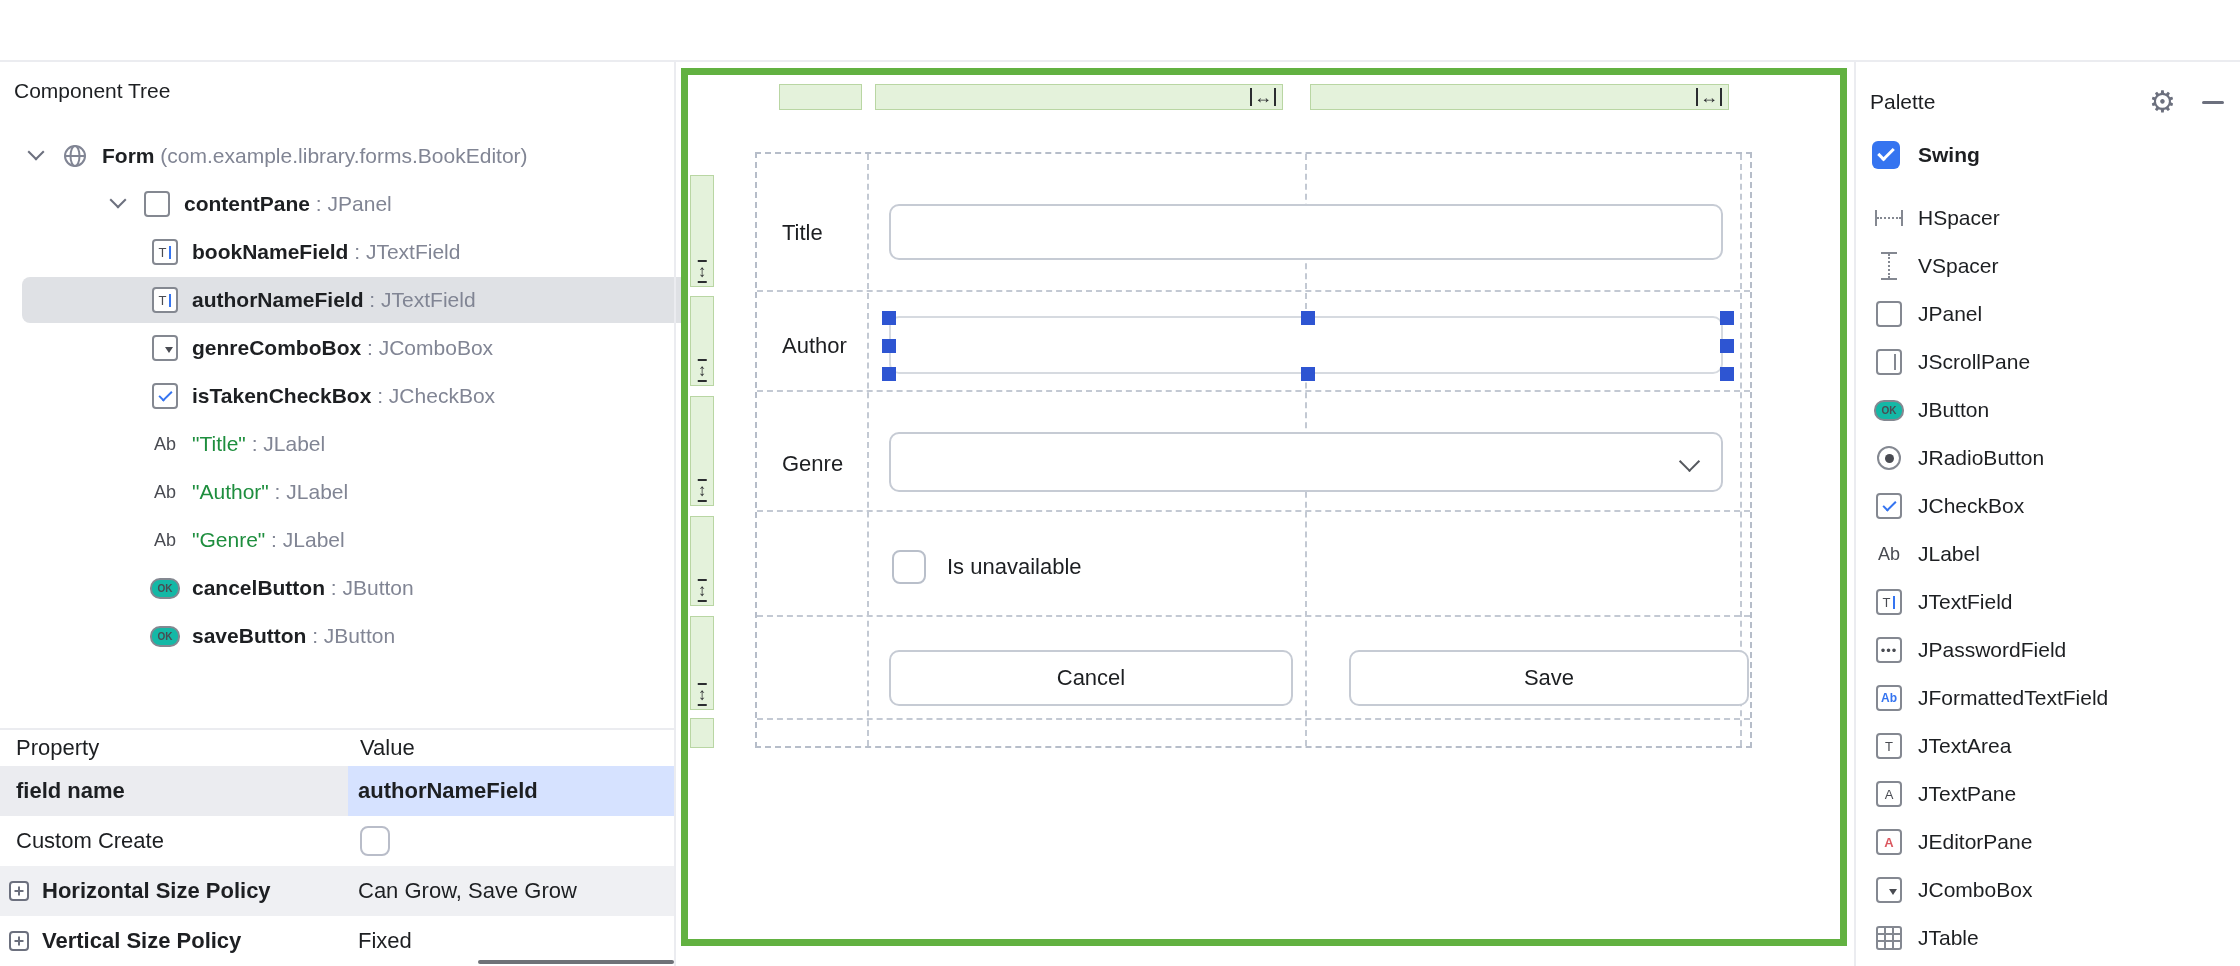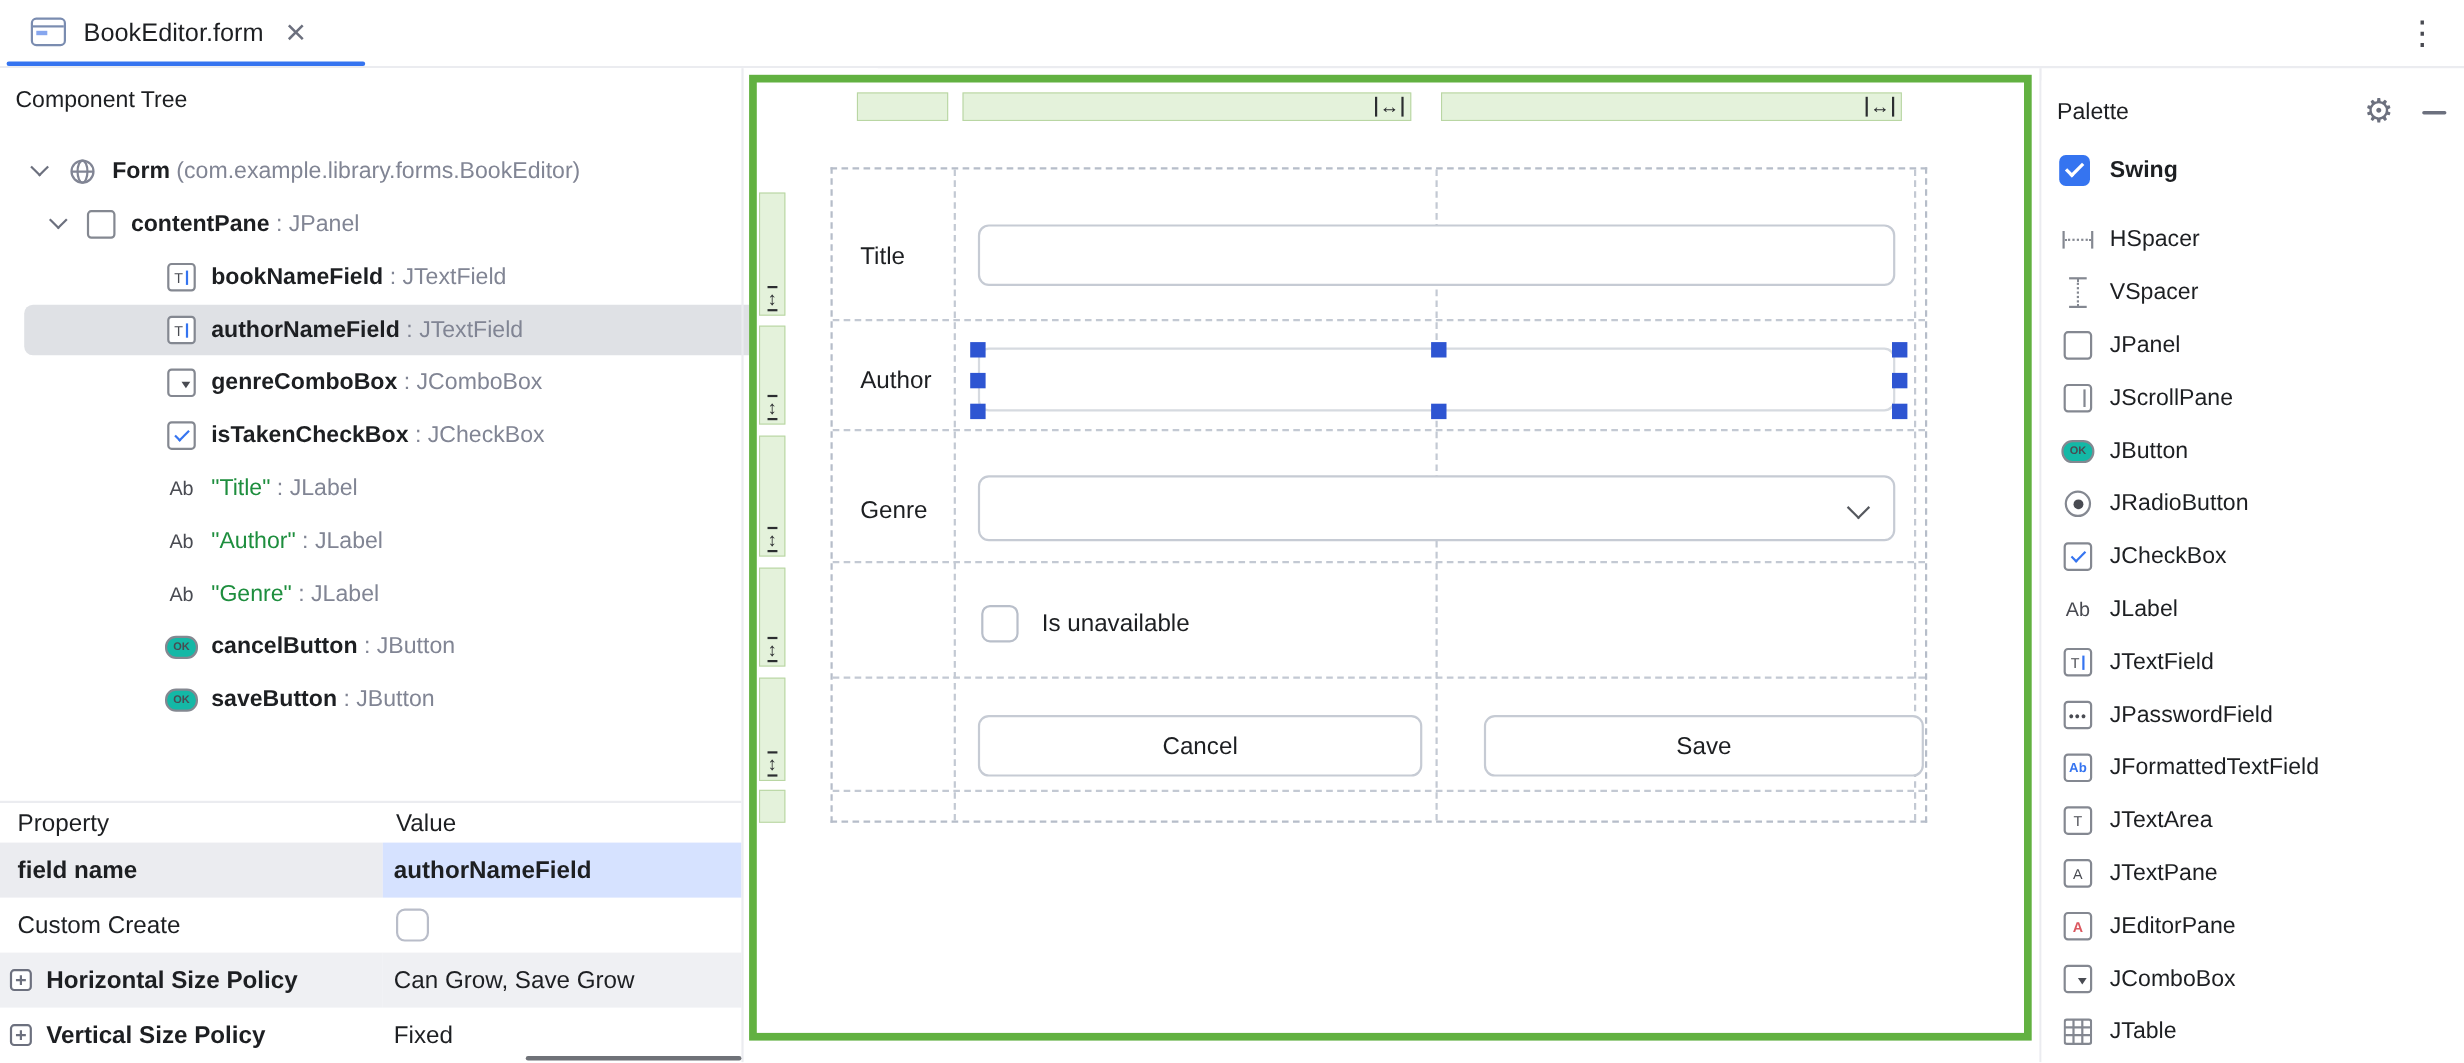--- a/index.html
+++ b/index.html
@@ -25,21 +25,21 @@
   .icon-gear { font-size:30px; color:#6C707E; margin-right:26px; line-height:1; }
   .icon-min { width:22px; height:3px; background:#6C707E; border-radius:2px; }
   .vsep { position:absolute; top:62px; bottom:0; width:2px; background:#EBECF0; }
 
   
   .left-panel { position:absolute; left:0; top:62px; width:798px; height:904px; background:#fff; }
   .tree { margin-top:12px; }
   .trow { display:flex; align-items:center; height:48px; font-size:21px; position:relative; white-space:pre; }
   .trow > * { position:relative; }
   .lvl0 { padding-left:28px; }
-  .lvl1 { padding-left:45px; }
+  .lvl1 { padding-left:110px; }
   .lvl2 { padding-left:150px; }
   .trow.sel::before { content:""; position:absolute; left:22px; right:18px; top:1px; bottom:1px; background:#DFE1E5; border-radius:8px; }
   .chev { width:12px; height:12px; border-right:2.5px solid #6C707E; border-bottom:2.5px solid #6C707E; transform:rotate(45deg); margin:-6px 18px 2px 2px; flex:none; }
   .nm { font-weight:700; }
   .nm.green { color:#1E8E3E; font-weight:400; }
   .sfx { color:#818594; }
 
   
   .ib { flex:none; width:30px; height:30px; margin-right:12px; position:relative; display:flex; align-items:center; justify-content:center; }
   .ibx { width:26px; height:26px; border:2px solid #848891; border-radius:4px; background:#fff; position:relative; display:flex; align-items:center; justify-content:center; font-size:13px; color:#494B52; line-height:1; }
@@ -113,29 +113,20 @@
   .pitem { display:flex; align-items:center; height:48px; padding-left:18px; font-size:21px; }
   .pitem .ib { margin-right:14px; }
 
   .hscroll { position:absolute; left:478px; top:960px; width:196px; height:4px; background:#6F7278; border-radius:2px; }
 </style>
 </head>
 <body>
 
 <div class="stage">
 
-  <div class="tabbar">
-    <div class="tab">
-      <span class="tab-ico"></span>
-      <span>BookEditor.form</span>
-      <span class="tab-close">×</span>
-    </div>
-    <div class="tab-underline"></div>
-    <div class="more-btn">⋮</div>
-  </div>
   <div class="tabbar-border"></div>
 
   <div class="left-panel">
     <div class="panel-header">
       <span class="ph-title">Component Tree</span>
       <span class="ph-space"></span>
       <span class="icon-gear">⚙</span>
       <span class="icon-min"></span>
     </div>
 

